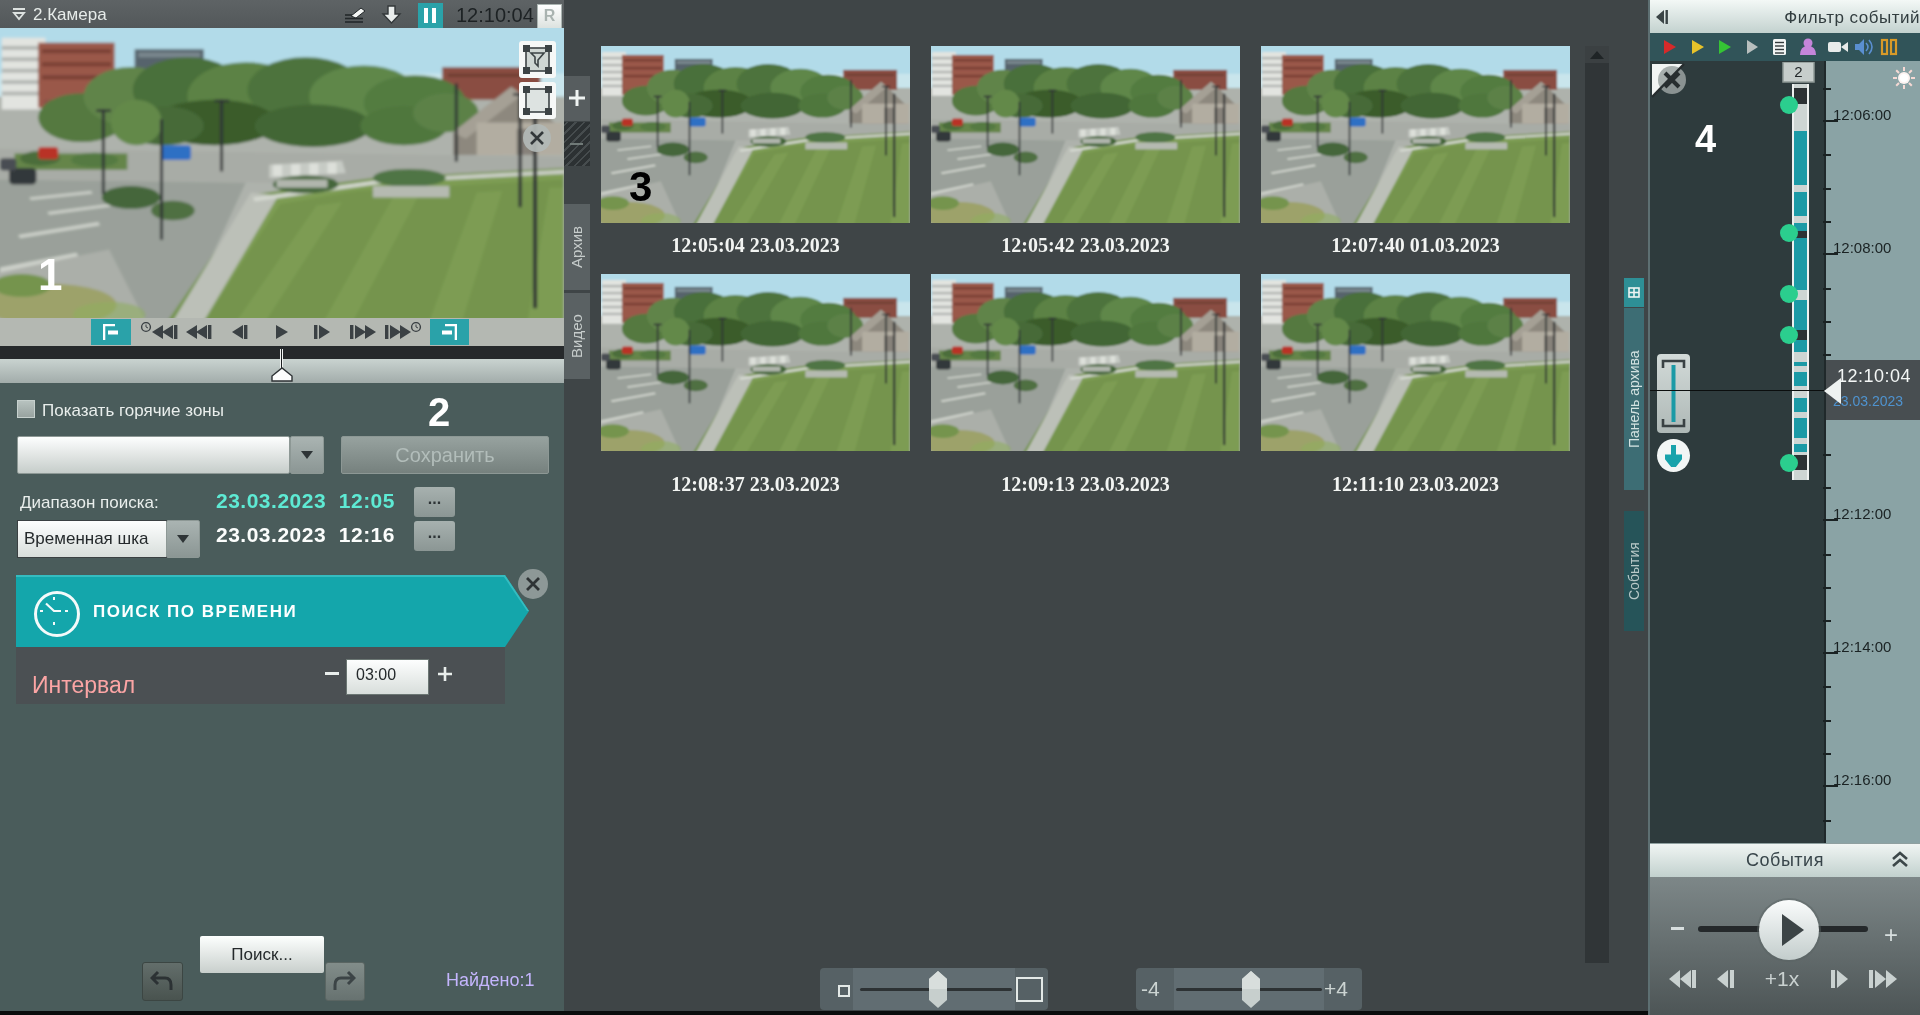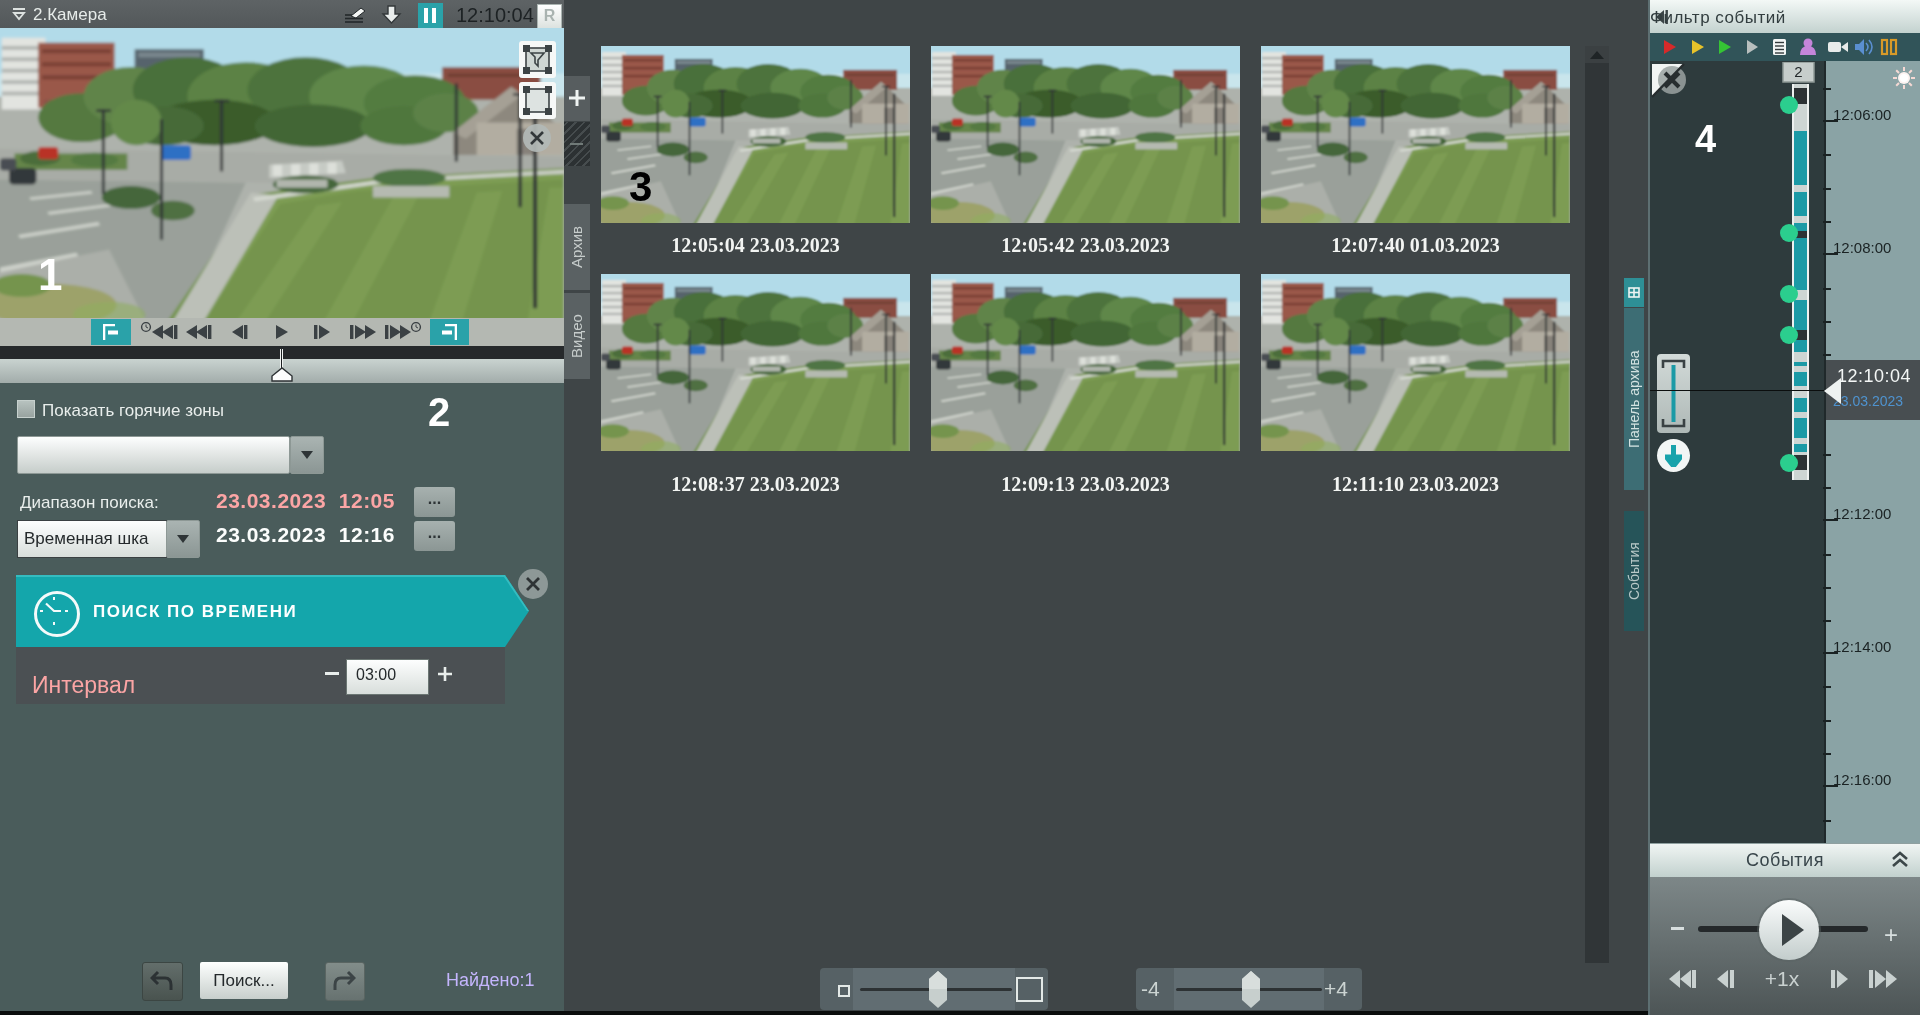--- a/index.html
+++ b/index.html
@@ -221,22 +221,23 @@
 <div class="abs" style="left:0;top:383px;width:564px;height:628px;background:#4a5c5b">
  <div class="abs" style="left:17px;top:17px;width:16px;height:16px;background:#9faba8;border:1px solid #c6d0cd;background:linear-gradient(#b7c2bf,#98a3a0)"></div>
  <div class="abs" style="left:42px;top:18px;font-size:17px;color:#e9eeec">Показать горячие зоны</div>
  <div class="num" style="left:428px;top:7px;font-size:40px">2</div>
  <div class="abs" style="left:17px;top:53px;width:271px;height:36px;background:linear-gradient(#fdfefe,#c6cdca);border:1px solid #8d9895;border-radius:2px"></div>
  <div class="abs" style="left:290px;top:53px;width:32px;height:36px;background:linear-gradient(#aab4b2,#8b9694);border:1px solid #8d9895;border-radius:2px">
   <svg style="margin:14px auto 0" width="12" height="8" viewBox="0 0 12 8">
         <polygon points="0,0 12,0 6,8" fill="#2e3436"></polygon>
       </svg>
  </div>
+ <div class="abs" style="left:341px;top:53px;width:206px;height:36px;background:linear-gradient(#97a29f,#76817e);border:1px solid #8d9895;border-radius:2px;text-align:center;line-height:36px;font-size:20px;color:#b2bdba">Сохранить</div>
  <div class="abs" style="left:20px;top:110px;font-size:17px;color:#e9eeec">Диапазон поиска:</div>
- <div class="abs" style="left:216px;top:106px;font-size:21px;font-weight:bold;color:#fca5a5;letter-spacing:0.5px">23.03.2023&nbsp; 12:05</div>
+ <div class="abs" style="left:216px;top:106px;font-size:21px;font-weight:bold;color:#5eead4;letter-spacing:0.5px">23.03.2023&nbsp; 12:05</div>
  <div class="abs" style="left:414px;top:104px;width:41px;height:30px;background:linear-gradient(#a7b1af,#8b9694);border-radius:3px;text-align:center;line-height:24px;color:#2e3436;font-size:16px;font-weight:bold">...</div>
  <div class="abs" style="left:17px;top:137px;width:142px;height:36px;background:linear-gradient(#fdfefe,#d8dedb);border:1px solid #3a4042;font-size:17px;color:#24292b;line-height:36px;padding-left:6px;white-space:nowrap;overflow:hidden">Временная шка</div>
  <div class="abs" style="left:166px;top:137px;width:32px;height:36px;background:linear-gradient(#aab4b2,#8b9694);border:1px solid #8d9895;border-radius:2px">
   <svg style="margin:14px auto 0" width="12" height="8" viewBox="0 0 12 8">
         <polygon points="0,0 12,0 6,8" fill="#2e3436"></polygon>
       </svg>
  </div>
  <div class="abs" style="left:216px;top:140px;font-size:21px;font-weight:bold;color:#fbfdfc;letter-spacing:0.5px">23.03.2023&nbsp; 12:16</div>
  <div class="abs" style="left:414px;top:138px;width:41px;height:30px;background:linear-gradient(#a7b1af,#8b9694);border-radius:3px;text-align:center;line-height:24px;color:#2e3436;font-size:16px;font-weight:bold">...</div>
 
@@ -267,21 +268,21 @@
  <div class="abs" style="left:346px;top:276px;width:81px;height:34px;background:linear-gradient(#fdfefe,#d8dedb);border:1px solid #6b7673"></div>
  <div class="abs" style="left:356px;top:283px;font-size:16px;color:#24292b">03:00</div>
  <svg class="abs" style="left:437px;top:283px" width="16" height="16" viewBox="0 0 16 16">
       <path d="M8 1 V15 M1 8 H15" stroke="#e9eeec" stroke-width="2.6"></path>
     </svg>
 
  <div class="abs" style="left:142px;top:579px;width:39px;height:37px;background:linear-gradient(#636e6b,#49534f);border:1px solid #3c4643;border-radius:3px"></div>
  <svg class="abs" style="left:150px;top:587px" width="24" height="22" viewBox="0 0 24 22">
       <path d="M8 2 L2 8 L8 14 M2 8 H15 Q21 8 21 15 V20" fill="none" stroke="#2c3234" stroke-width="3"></path>
     </svg>
- <div class="abs" style="left:200px;top:579px;width:88px;height:37px;background:linear-gradient(#fdfffe,#c8cfcc);border-radius:2px;text-align:center;line-height:37px;font-size:17px;color:#24292b">Поиск...</div>
+ <div class="abs" style="left:200px;top:553px;width:124px;height:37px;background:linear-gradient(#fdfffe,#c8cfcc);border-radius:2px;text-align:center;line-height:37px;font-size:17px;color:#24292b">Поиск...</div>
  <div class="abs" style="left:325px;top:579px;width:38px;height:37px;background:linear-gradient(#828d8a,#677270);border:1px solid #5a6562;border-radius:3px"></div>
  <svg class="abs" style="left:332px;top:587px" width="24" height="22" viewBox="0 0 24 22">
       <path d="M16 2 L22 8 L16 14 M22 8 H9 Q3 8 3 15 V20" fill="none" stroke="#3c4446" stroke-width="3"></path>
     </svg>
  <div class="abs" style="left:446px;top:587px;font-size:18px;color:#c4b5fd">Найдено:1</div>
 </div>
 <div class="abs" style="left:0;top:1011px;width:1650px;height:4px;background:#0b0d0d"></div>
 
 <div class="abs" style="left:564px;top:76px;width:26px;height:45px;background:#575d5f"></div>
 <svg class="abs" style="left:568px;top:89px" width="18" height="18" viewBox="0 0 18 18">
@@ -353,21 +354,21 @@
   </svg>
 <div class="abs vtab" style="left:1624px;top:308px;width:20px;height:182px;background:#3d6d74;line-height:20px;font-size:14px;color:#d3e2e1">Панель архива</div>
 <div class="abs vtab" style="left:1624px;top:511px;width:20px;height:120px;background:#265459;line-height:20px;font-size:14px;color:#b9c9c8">События</div>
 
 <div class="abs" style="left:1648px;top:0;width:272px;height:1015px;background:#2e3b3d;border-left:2px solid #5d6f72;box-sizing:border-box"></div>
 <div class="abs" style="left:1650px;top:0;width:270px;height:33px;background:linear-gradient(#f3f8f6,#c3d2cf)"></div>
 <svg class="abs" style="left:1656px;top:10px" width="13" height="14" viewBox="0 0 13 14">
     <polygon points="0,7 8,0 8,14" fill="#3a4446"></polygon>
     <rect x="9.5" y="0" width="2.4" height="14" fill="#3a4446"></rect>
   </svg>
-<div class="abs" style="left:1650px;top:8px;width:270px;text-align:left;font-size:17px;color:#323d3f;letter-spacing:0.5px">Фильтр событий</div>
+<div class="abs" style="left:1650px;top:8px;width:270px;text-align:right;font-size:17px;color:#323d3f;letter-spacing:0.5px">Фильтр событий</div>
 <div class="abs" style="left:1650px;top:33px;width:270px;height:28px;background:#315459"></div>
 <svg class="abs" style="left:1650px;top:33px" width="270" height="28" viewBox="0 0 270 28">
  <polygon points="14,7 26,14 14,21" fill="#d62a2a"></polygon>
  <polygon points="42,7 54,14 42,21" fill="#e8c32a"></polygon>
  <polygon points="69,7 81,14 69,21" fill="#35c435"></polygon>
  <polygon points="97,7 108,14 97,21" fill="#b8bfbe"></polygon>
  <rect x="123" y="6" width="13" height="16" rx="1.5" fill="#f2f5f4"></rect>
     <g stroke="#333a3c" stroke-width="1.4">
       <line x1="125" y1="9.5" x2="134" y2="9.5"></line>
       <line x1="125" y1="13" x2="134" y2="13"></line>

